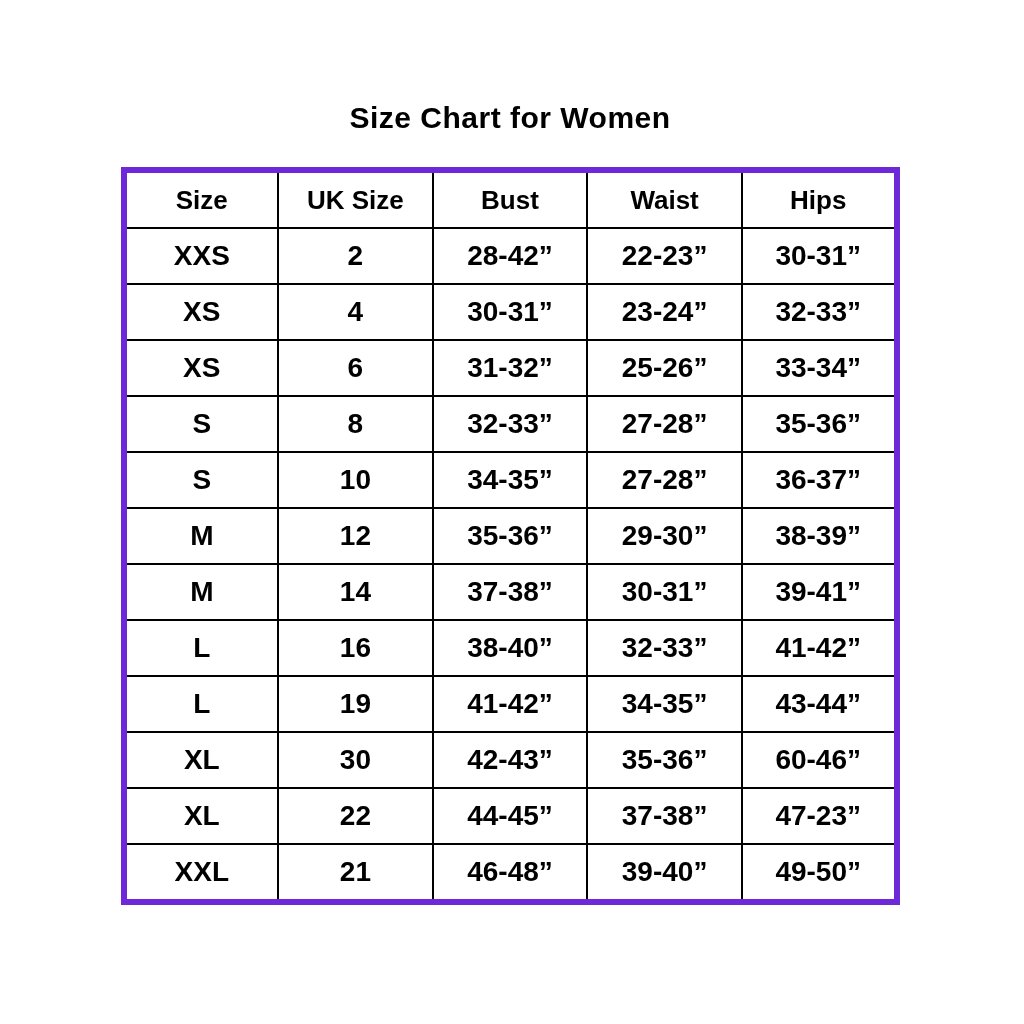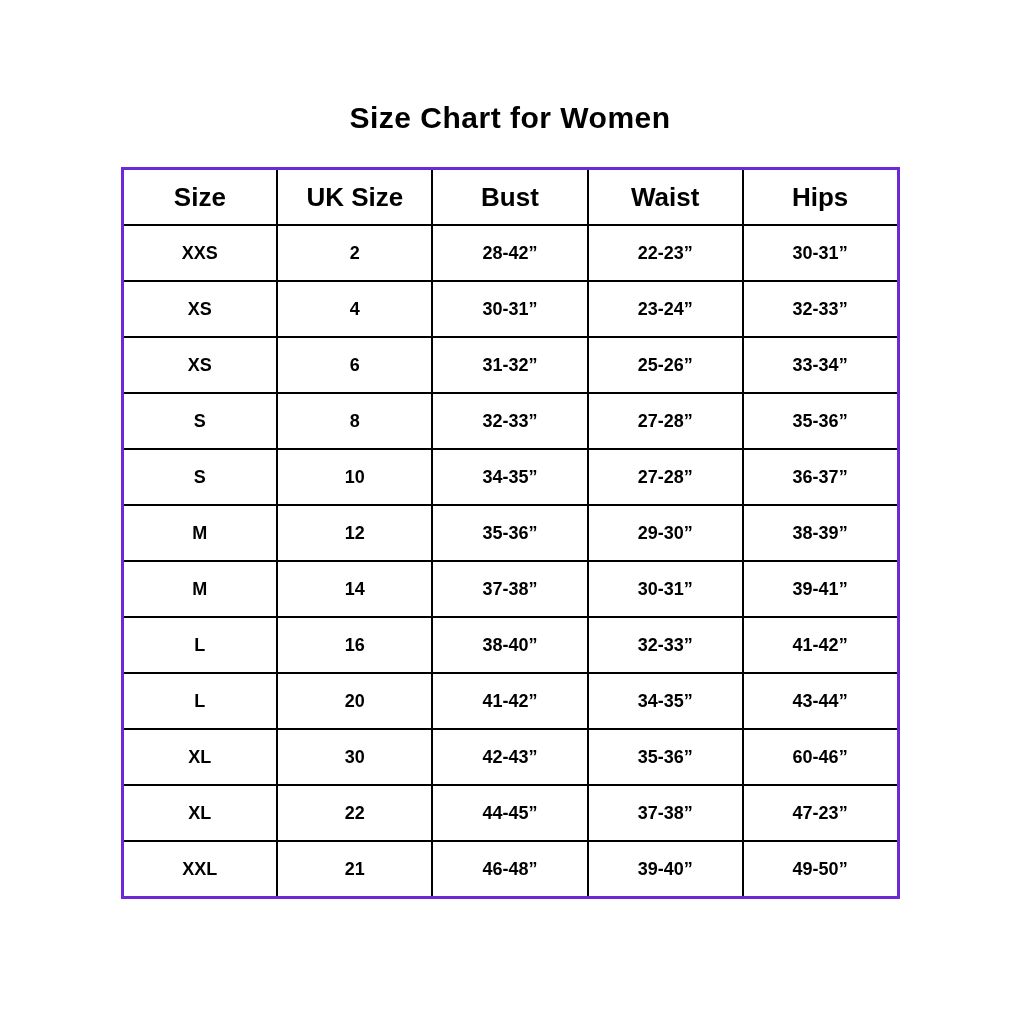--- a/index.html
+++ b/index.html
@@ -23,38 +23,38 @@
     line-height: 36px;
     font-weight: bold;
     letter-spacing: 0.5px;
     color: #000000;
   }
   table.size-table {
     margin: 31px auto 0 auto;
     width: 779px;
     border-collapse: collapse;
     table-layout: fixed;
-    border: 3px solid #6d28d9;
+    border: 6px solid #6d28d9;
   }
   table.size-table th,
   table.size-table td {
     border: 2px solid #000000;
     height: 54px;
     text-align: center;
     vertical-align: middle;
     font-weight: bold;
     padding: 0;
     background: #ffffff;
     color: #000000;
   }
   table.size-table th {
     font-size: 26px;
   }
   table.size-table td {
-    font-size: 18px;
+    font-size: 28px;
     text-align: center;
   }
 </style>
 </head>
 <body>
 
 <div class="canvas">
   <h1 class="title">Size Chart for Women</h1>
   <table class="size-table">
     <thead>
@@ -118,21 +118,21 @@
         </tr>
         <tr>
           <td>L</td>
           <td>16</td>
           <td>38-40”</td>
           <td>32-33”</td>
           <td>41-42”</td>
         </tr>
         <tr>
           <td>L</td>
-          <td>20</td>
+          <td>19</td>
           <td>41-42”</td>
           <td>34-35”</td>
           <td>43-44”</td>
         </tr>
         <tr>
           <td>XL</td>
           <td>30</td>
           <td>42-43”</td>
           <td>35-36”</td>
           <td>60-46”</td>

